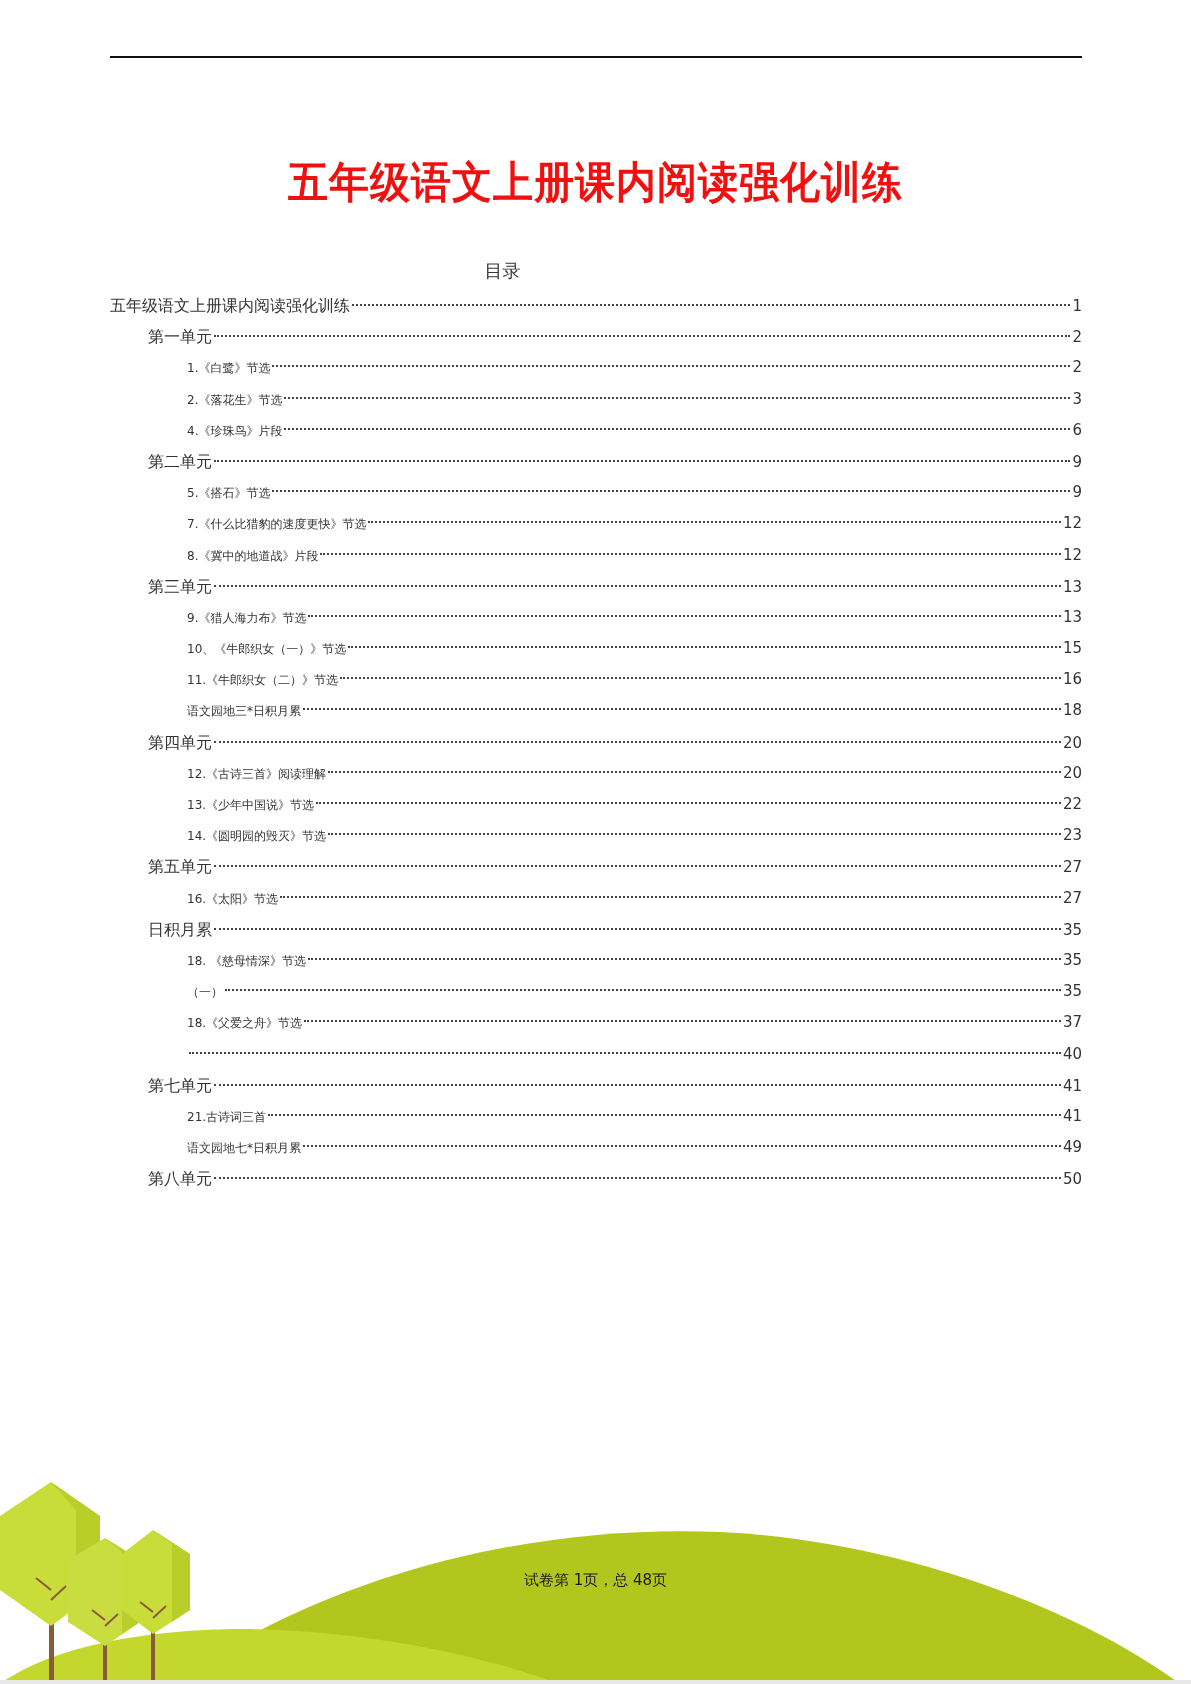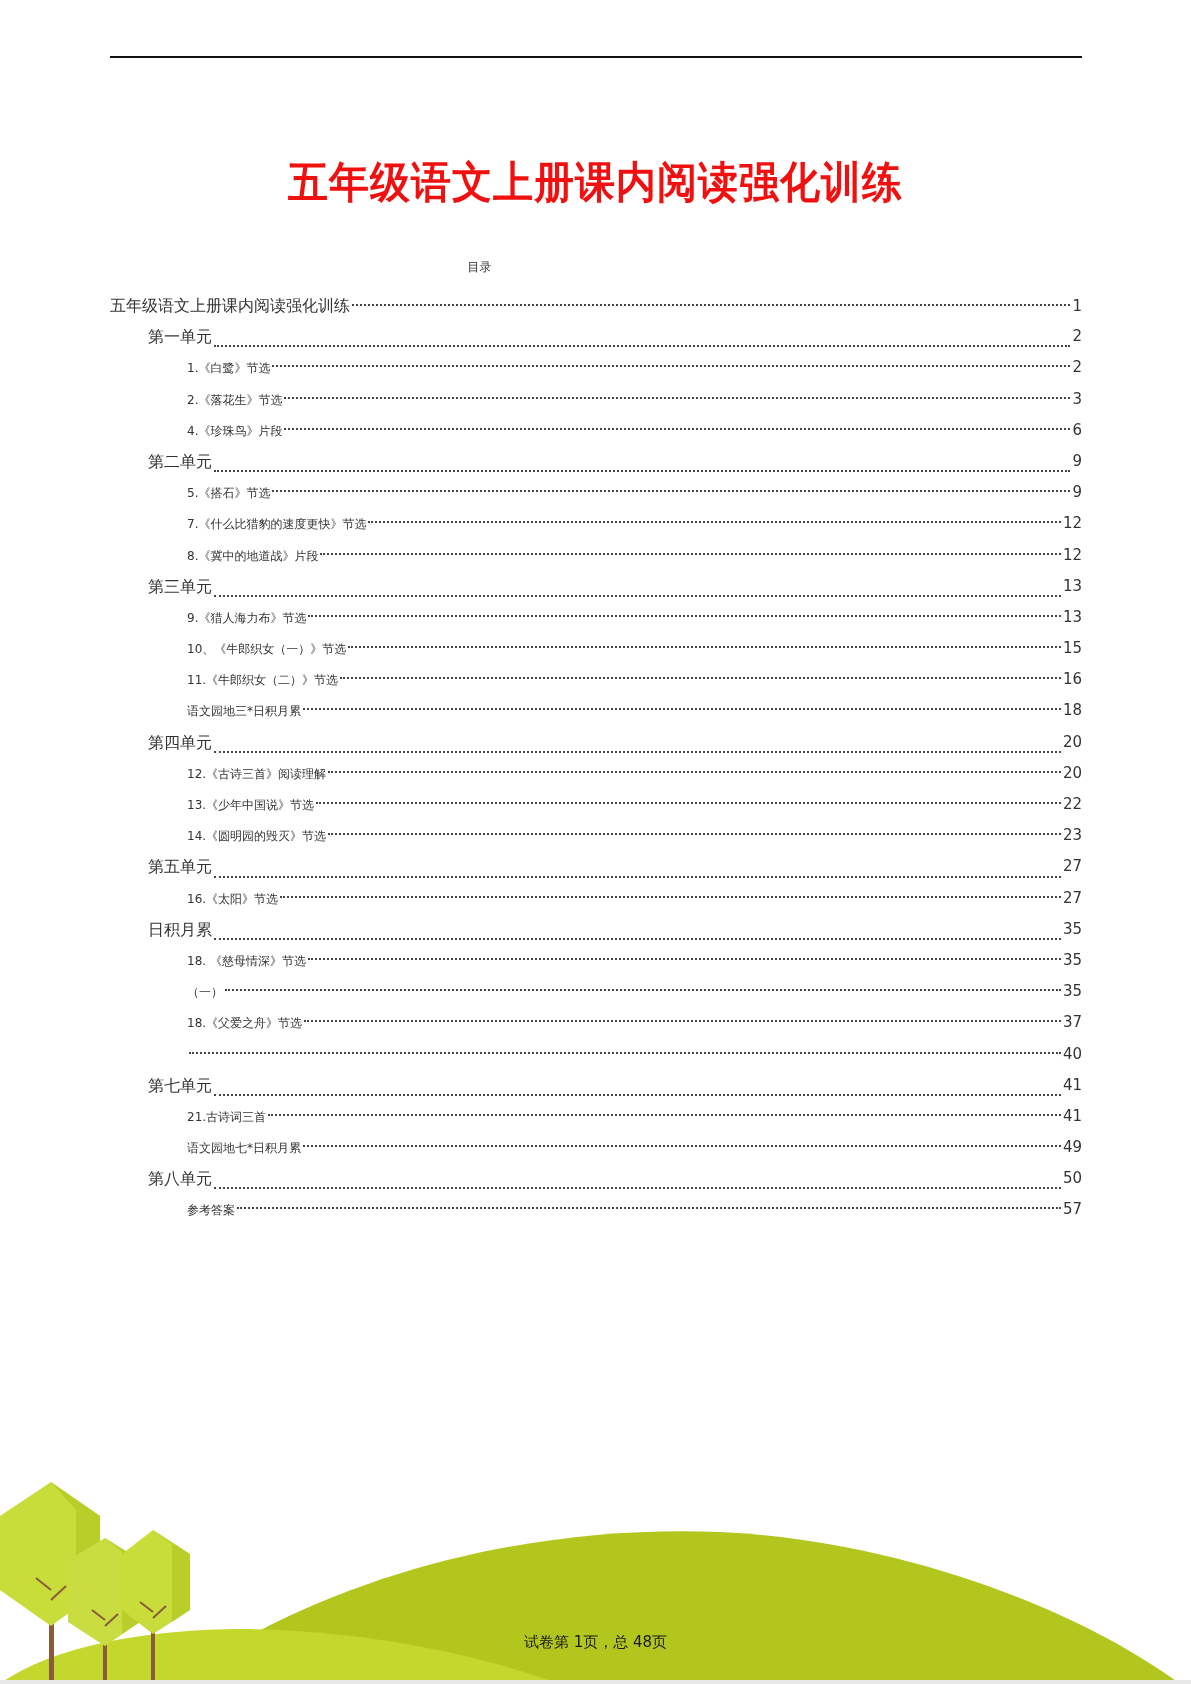--- a/index.html
+++ b/index.html
@@ -13,42 +13,42 @@
     position: absolute; left: 110px; top: 56px; width: 972px; height: 0;
     border-top: 2px solid #111;
   }
   .doc-title {
     position: absolute; left: 0; top: 155px; width: 1191px; text-align: center;
     font-family: "DejaVu Sans", sans-serif; font-size: 40px; font-weight: bold;
     color: #f01010; letter-spacing: 1px; transform: scaleY(1.08);
   }
   .toc-heading {
     position: absolute; left: 0; top: 259px; width: 959px; text-align: center;
-    font-size: 12px; color: #333;
+    font-size: 18px; color: #333; padding-left: 23px;
   }
   .toc {
     position: absolute; left: 110px; top: 290px; width: 972px;
   }
   .toc-row {
     display: flex; align-items: baseline; height: 31.2px; line-height: 31.2px;
     font-size: 16px; color: #333; white-space: nowrap;
   }
   .toc-row.l1 { padding-left: 0; }
-  .toc-row.l2 { padding-left: 38px; align-items: flex-end; }
+  .toc-row.l2 { padding-left: 38px; }
   .toc-row.l3 { padding-left: 77px; }
   .toc-label { flex: 0 0 auto; font-family: "DejaVu Sans", sans-serif; font-size: 12px; }
   .toc-row.l1 .toc-label, .toc-row.l2 .toc-label { font-family: "DejaVu Serif", serif; font-size: 16px; }
   .toc-leader {
     flex: 1 1 auto; margin: 0 2px; height: 0;
     border-bottom: 2px dotted #444; position: relative; top: -5px;
   }
   .toc-page { flex: 0 0 auto; font-family: "DejaVu Sans", sans-serif; font-size: 15px; }
   .footer-art { position: absolute; left: 0; top: 1440px; width: 1191px; height: 244px; }
   .footer-text {
-    position: absolute; left: 0; top: 1633px; width: 1191px; text-align: center;
+    position: absolute; left: 0; top: 1571px; width: 1191px; text-align: center;
     font-family: "DejaVu Sans", sans-serif; font-size: 15px; color: #1a1a1a;
   }
 </style>
 </head>
 <body>
 
 <div class="header-rule"></div>
 
 <div class="doc-title">五年级语文上册课内阅读强化训练</div>
 
@@ -191,25 +191,20 @@
     </div>
     <div class="toc-row l3">
       <span class="toc-label">语文园地七*日积月累</span>
       <span class="toc-leader"></span>
       <span class="toc-page">49</span>
     </div>
     <div class="toc-row l2">
       <span class="toc-label">第八单元</span>
       <span class="toc-leader"></span>
       <span class="toc-page">50</span>
-    </div>
-    <div class="toc-row l3">
-      <span class="toc-label">参考答案</span>
-      <span class="toc-leader"></span>
-      <span class="toc-page">57</span>
     </div>
   </div>
 
 <svg class="footer-art" viewBox="0 0 1191 244" xmlns="http://www.w3.org/2000/svg">
 
   <path d="M170 244 C 350 120, 560 85, 720 92 C 900 100, 1080 170, 1180 244 Z" fill="#b2c61e"></path>
 
   <path d="M0 244 C 60 200, 180 185, 280 190 C 400 196, 500 222, 560 244 Z" fill="#c4d72c"></path>
 
   <g>

